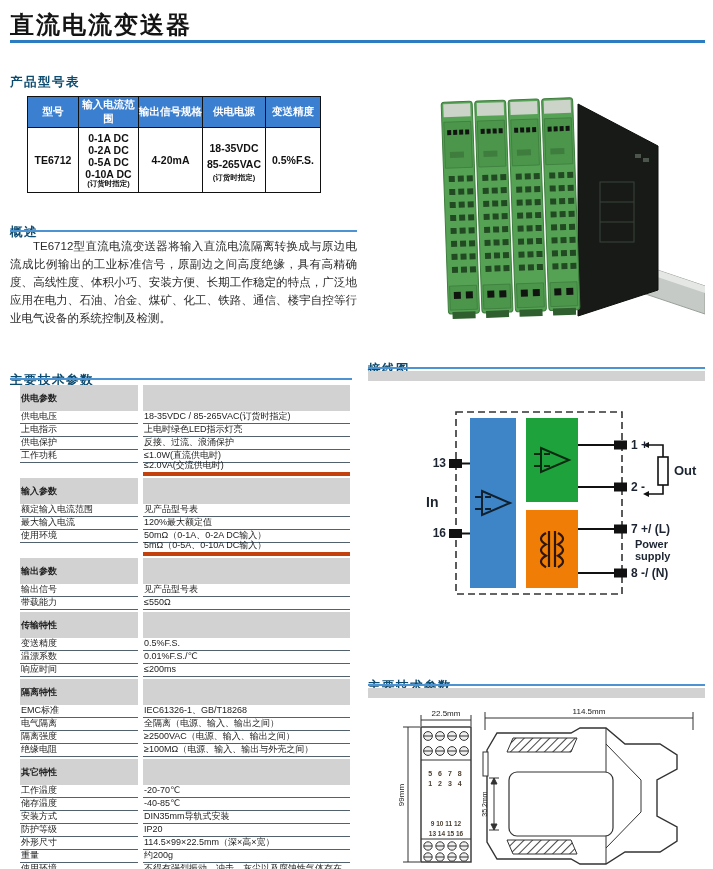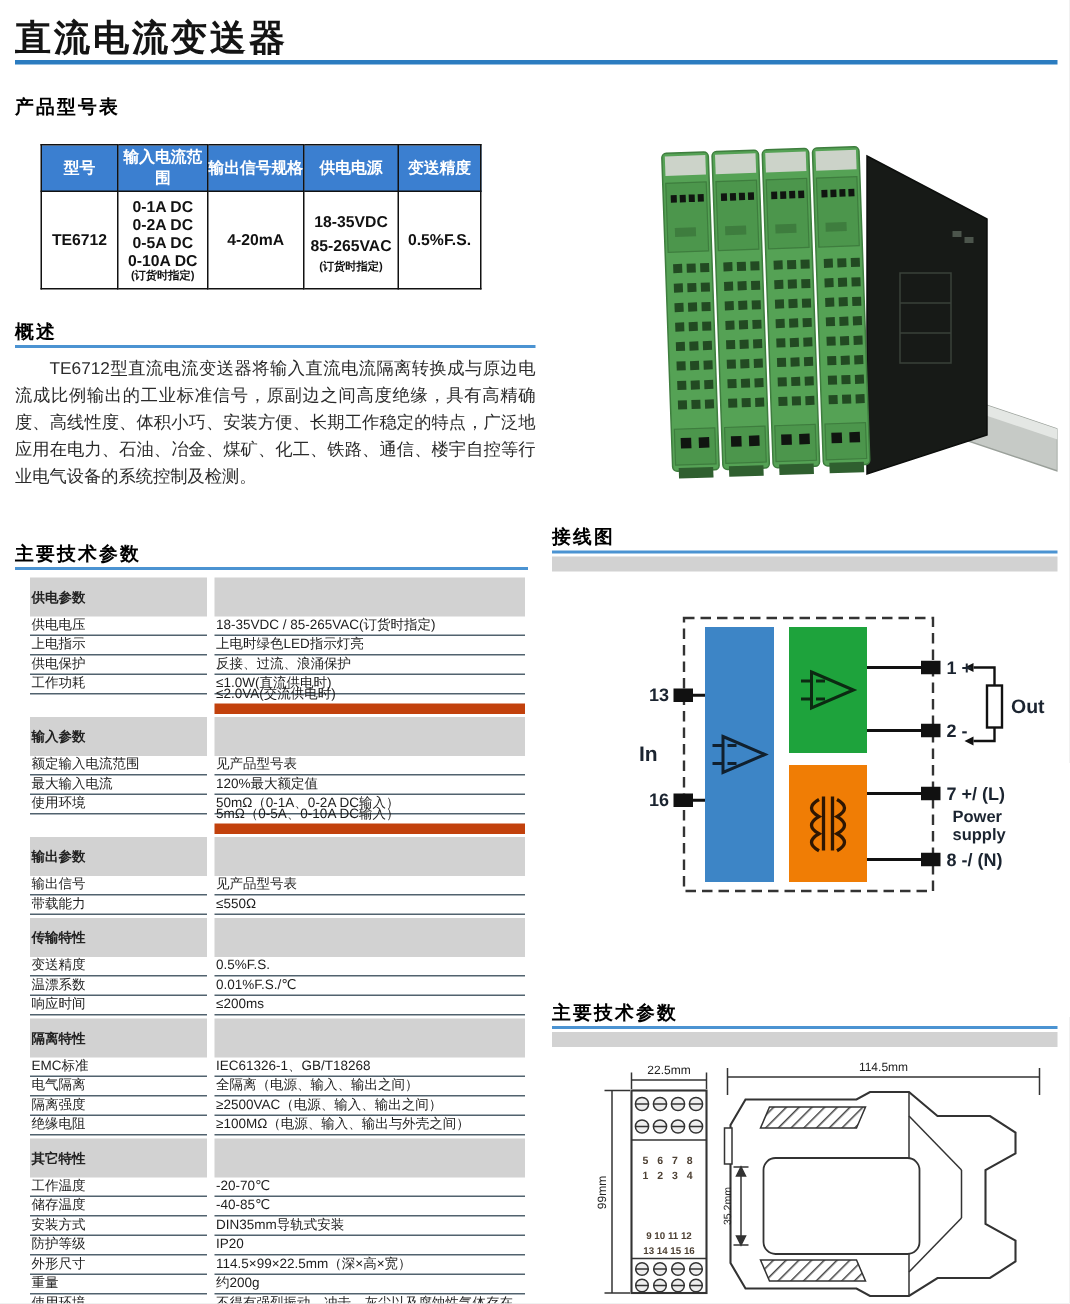--- a/index.html
+++ b/index.html
@@ -4,21 +4,21 @@
 <style>
   html,body{margin:0;padding:0;background:#e8e8e8;}
   .page{position:relative;width:713px;height:869px;background:#ffffff;overflow:hidden;
         font-family:"Liberation Sans","DejaVu Sans",sans-serif;color:#222;}
   .abs{position:absolute;}
 
   
   .doc-title{left:10px;top:9px;font-size:24px;font-weight:bold;color:#141414;letter-spacing:2px;}
   .title-rule{left:10px;top:40px;width:695px;height:3px;background:#2b7cc0;}
 
-  .sec-title{font-size:12.5px;font-weight:bold;color:#000000;letter-spacing:1.5px;}
+  .sec-title{font-size:12.5px;font-weight:bold;color:#0c4a6e;letter-spacing:1.5px;margin-top:11px;}
   .sec-rule{height:2px;background:#4b93d2;}
   .gray-band{height:10px;background:#d2d2d2;}
 
   
   .model-table{left:27px;top:96px;border-collapse:collapse;table-layout:fixed;
                font-size:10.5px;color:#111;}
   .model-table th,.model-table td{border:1.5px solid #111;text-align:center;vertical-align:middle;padding:1px 0;}
   .model-table th{background:#3b7fd0;color:#fff;font-weight:bold;height:18px;font-size:10.5px;}
   .model-table td{font-weight:bold;height:62px;}
   .lines div{line-height:12px;}
@@ -32,21 +32,21 @@
   
   .params-table{left:20px;top:383px;width:330px;}
   .p-row{display:flex;gap:5px;}
   .p-cell{font-size:9px;line-height:12px;display:flex;align-items:flex-end;padding:0 1px 1px 1px;box-sizing:border-box;}
   .p-label{width:118px;font-weight:normal;color:#222;}
   .p-value{flex:1;color:#1c1c1c;}
   .p-row.header{margin-top:2px;height:26px;}
   .p-row.header .p-cell{background:#d2d2d2;border-bottom:none;font-weight:bold;align-items:center;}
   .p-row.row .p-cell{height:13px;border-bottom:1px solid #51626e;}
   .p-row.cont .p-label{height:13px;border-bottom:none;}
-  .p-row.cont .p-value{height:13px;border-bottom:7px solid #c2410c;}
+  .p-row.cont .p-value{height:13px;border-bottom:4px solid #c2410c;}
 
   svg text{font-family:"Liberation Sans","DejaVu Sans",sans-serif;}
 </style>
 </head>
 <body>
 
 <div class="page">
 
   <div class="abs doc-title">直流电流变送器</div>
   <div class="abs title-rule"></div>

